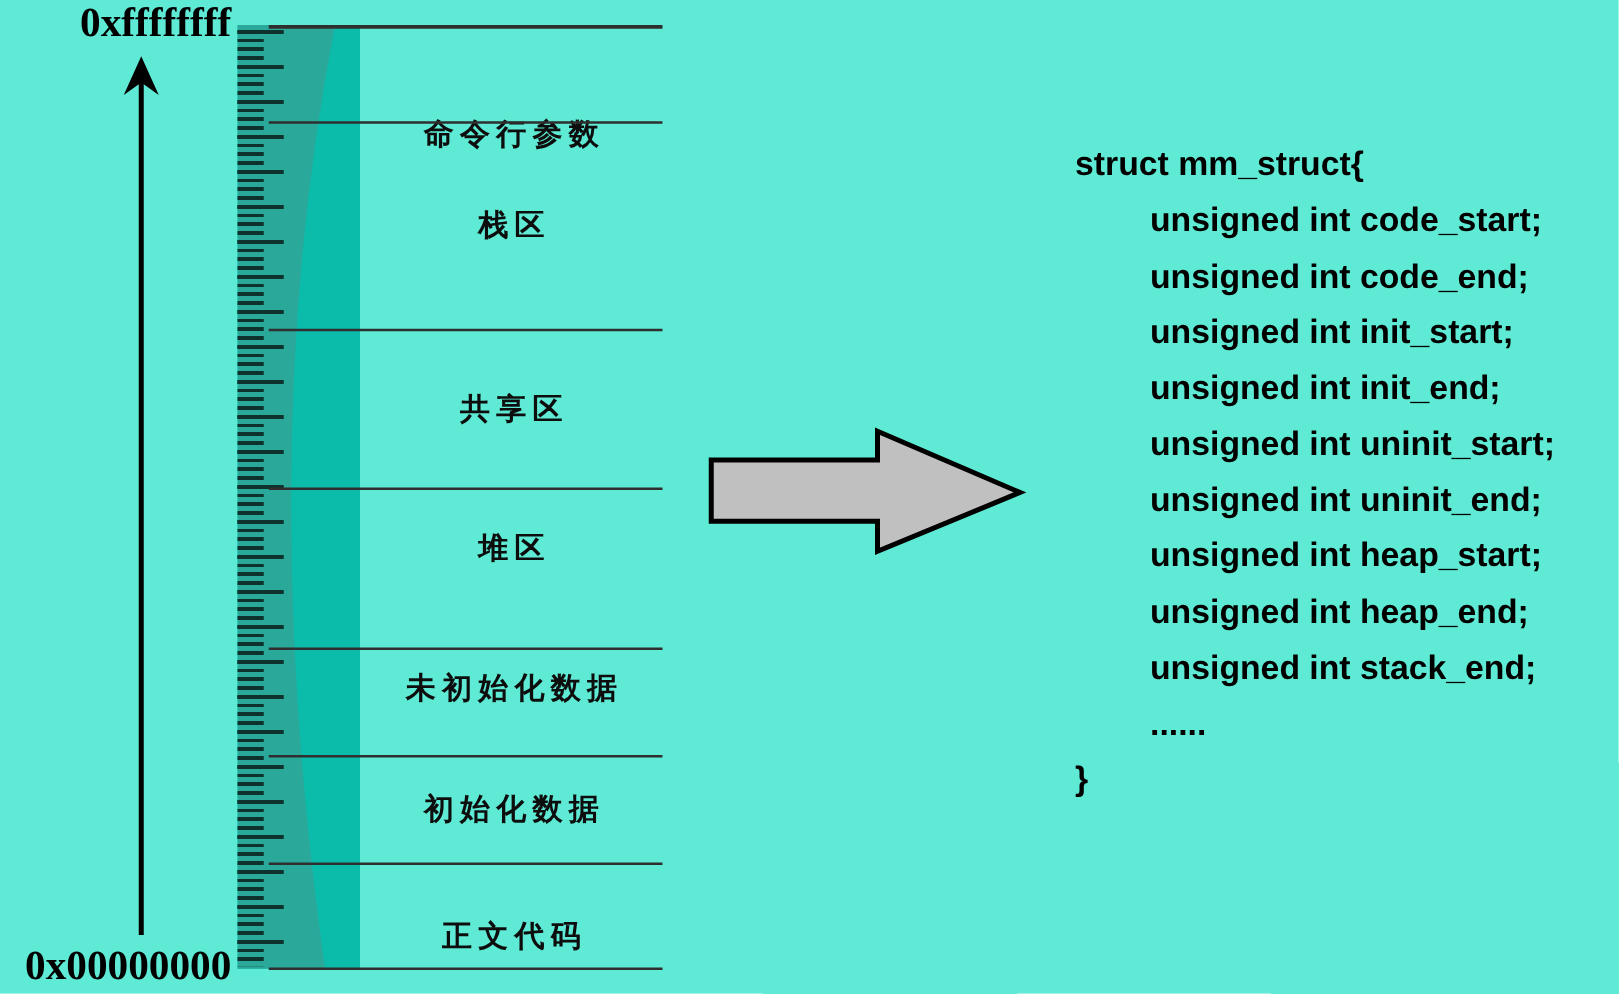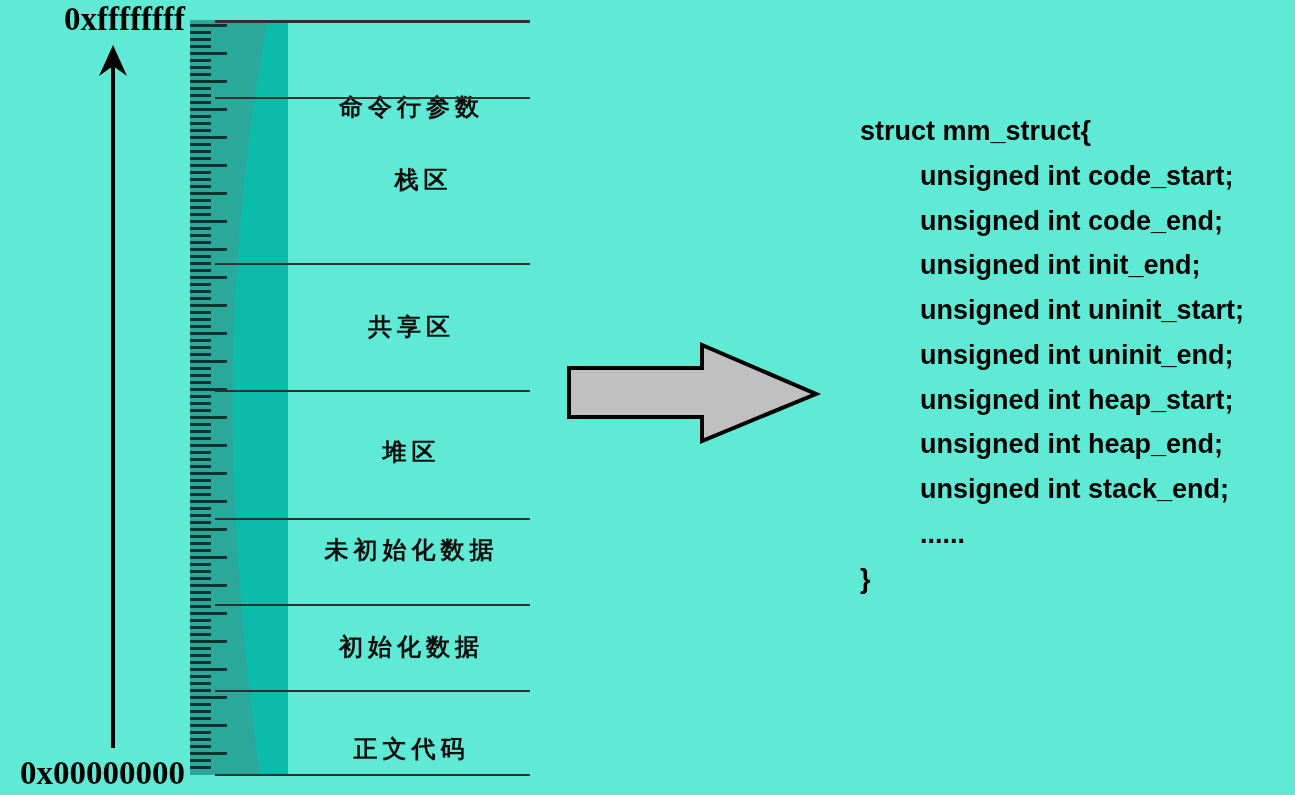--- a/index.html
+++ b/index.html
@@ -148,42 +148,43 @@
       <path id="ruler-shade-path" d="M0,0 L78,0 Q12,340 70,755 L0,755 Z" fill="#2aa89a"></path>
     </svg>
     <div class="ticks-short"></div>
     <div class="ticks-long"></div>
   </div>
 
   <div id="memory-segments">
       <div class="segment-divider-line" style="top: 0px; height: 3px;"></div>
       <div class="segment-label" style="top: 0px; height: 77px; margin-top: 48px;">命令行参数</div>
       <div class="segment-divider-line" style="top: 77px;"></div>
-      <div class="segment-label" style="top: 77px; height: 166px; padding-left: 12px;">栈区</div>
+      <div class="segment-label" style="top: 77px; height: 166px;">栈区</div>
       <div class="segment-divider-line" style="top: 243px;"></div>
       <div class="segment-label" style="top: 243px; height: 127px;">共享区</div>
       <div class="segment-divider-line" style="top: 370px;"></div>
-      <div class="segment-label" style="top: 368px; height: 128px;">堆区</div>
+      <div class="segment-label" style="top: 354px; height: 128px;">堆区</div>
       <div class="segment-divider-line" style="top: 498px;"></div>
       <div class="segment-label" style="top: 498px; height: 64px;">未初始化数据</div>
       <div class="segment-divider-line" style="top: 584px;"></div>
       <div class="segment-label" style="top: 584px; height: 86px;">初始化数据</div>
       <div class="segment-divider-line" style="top: 670px;"></div>
       <div class="segment-label" style="top: 686px; height: 85px;">正文代码</div>
       <div class="segment-divider-line" style="top: 754px;"></div>
     </div>
 
   <svg id="right-arrow" width="258" height="106" viewBox="0 0 258 106">
     <polygon id="right-arrow-poly" points="5,29 138,29 138,6 252,55 138,102 138,78 5,78" fill="#c0c0c0" stroke="#000" stroke-width="4" stroke-linejoin="miter"></polygon>
   </svg>
 
   <div id="code-block">
       <div class="code-line">struct mm_struct{</div>
       <div class="code-line indent1">unsigned int code_start;</div>
       <div class="code-line indent1">unsigned int code_end;</div>
+      <div class="code-line indent1">unsigned int init_start;</div>
       <div class="code-line indent1">unsigned int init_end;</div>
       <div class="code-line indent1">unsigned int uninit_start;</div>
       <div class="code-line indent1">unsigned int uninit_end;</div>
       <div class="code-line indent1">unsigned int heap_start;</div>
       <div class="code-line indent1">unsigned int heap_end;</div>
       <div class="code-line indent1">unsigned int stack_end;</div>
       <div class="code-line indent1">......</div>
       <div class="code-line">}</div>
     </div>
 

